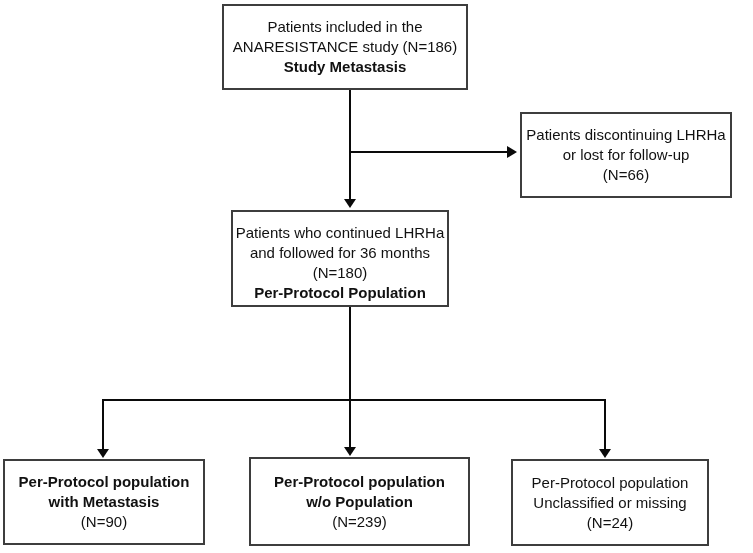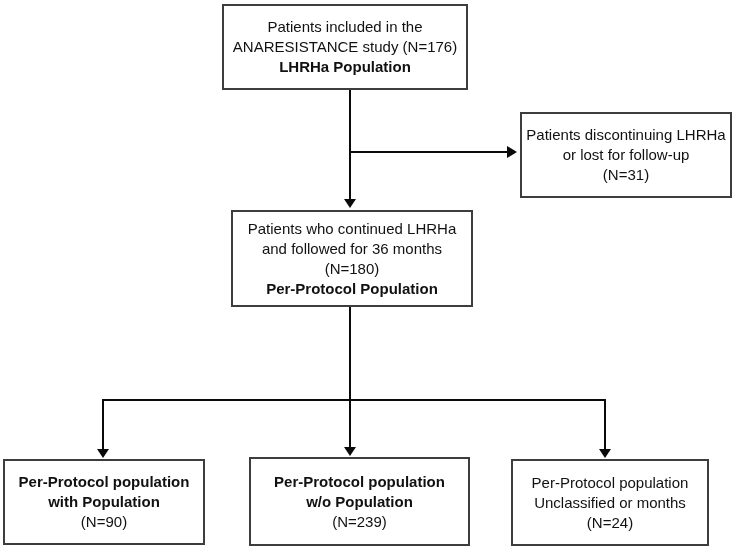--- a/index.html
+++ b/index.html
@@ -30,21 +30,21 @@
     line-height:20px;
     box-sizing:border-box;
     padding:2px 4px;
   }
   .ln{white-space:nowrap;}
   .bold{font-weight:bold;}
 
   
   .box-study        {left:222px; top:4px;   width:246px; height:86px;}
   .box-discontinued {left:520px; top:112px; width:212px; height:86px;}
-  .box-perprotocol  {left:231px; top:210px; width:242px; height:97px;}
+  .box-perprotocol  {left:231px; top:210px; width:218px; height:97px;justify-content:flex-end;}
   .box-metastasis   {left:3px;   top:459px; width:202px; height:86px;}
   .box-nometastasis {left:249px; top:457px; width:221px; height:89px;}
   .box-unclassified {left:511px; top:459px; width:198px; height:87px;}
 
   
   .line{position:absolute;background:var(--connector);}
   .v-study-to-pp   {left:349px; top:90px;  width:2px; height:110px;}
   .h-branch-right  {left:350px; top:151px; width:157px; height:2px;}
   .v-pp-to-bottom  {left:349px; top:307px; width:2px; height:141px;}
   .h-distributor   {left:102px; top:399px; width:504px; height:2px;}
@@ -82,48 +82,48 @@
   <div class="line v-pp-to-bottom"></div>
   <div class="line h-distributor"></div>
   <div class="line v-drop-left"></div>
   <div class="line v-drop-right"></div>
   <div class="arrow-down ah-mid"></div>
   <div class="arrow-down ah-left"></div>
   <div class="arrow-down ah-right"></div>
 
   <div class="box box-study">
     <div class="ln">Patients included in the</div>
-    <div class="ln">ANARESISTANCE study (N=176)</div>
-    <div class="ln bold">LHRHa Population</div>
+    <div class="ln">ANARESISTANCE study (N=186)</div>
+    <div class="ln bold">Study Metastasis</div>
   </div>
 
   <div class="box box-discontinued">
     <div class="ln">Patients discontinuing LHRHa</div>
     <div class="ln">or lost for follow-up</div>
-    <div class="ln">(N=31)</div>
+    <div class="ln">(N=66)</div>
   </div>
 
   <div class="box box-perprotocol">
     <div class="ln">Patients who continued LHRHa</div>
     <div class="ln">and followed for 36 months</div>
     <div class="ln">(N=180)</div>
     <div class="ln bold">Per-Protocol Population</div>
   </div>
 
   <div class="box box-metastasis">
     <div class="ln bold">Per-Protocol population</div>
-    <div class="ln bold">with Population</div>
+    <div class="ln bold">with Metastasis</div>
     <div class="ln">(N=90)</div>
   </div>
 
   <div class="box box-nometastasis">
     <div class="ln bold">Per-Protocol population</div>
     <div class="ln bold">w/o Population</div>
     <div class="ln">(N=239)</div>
   </div>
 
   <div class="box box-unclassified">
     <div class="ln">Per-Protocol population</div>
-    <div class="ln">Unclassified or months</div>
+    <div class="ln">Unclassified or missing</div>
     <div class="ln">(N=24)</div>
   </div>
 
 </div>
 
 </body></html>

